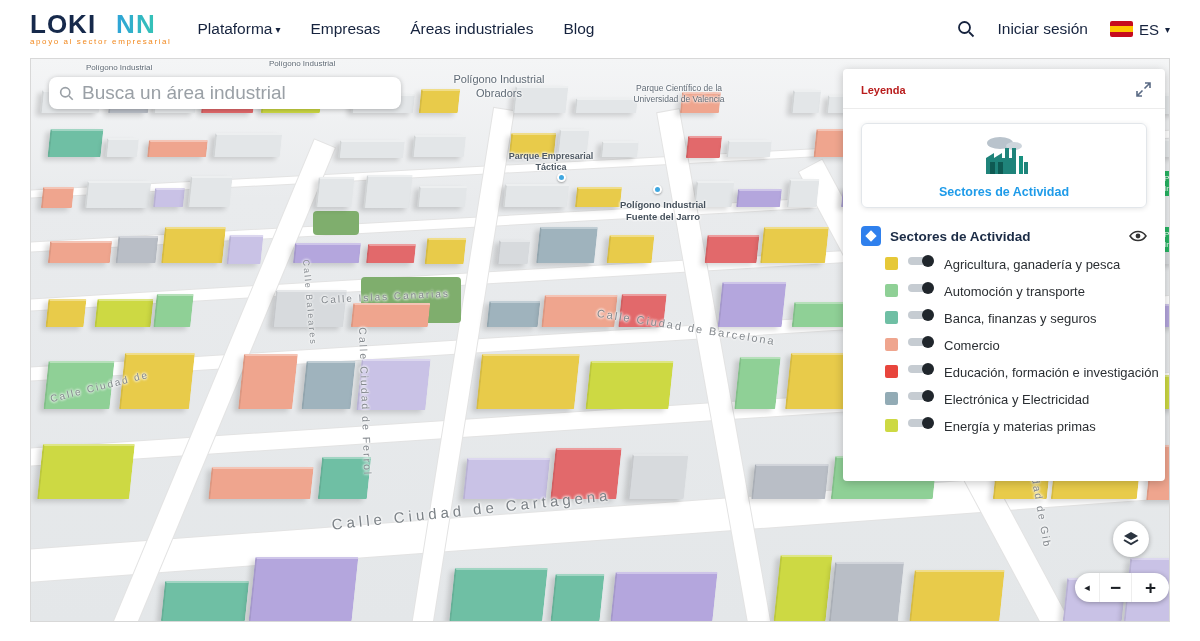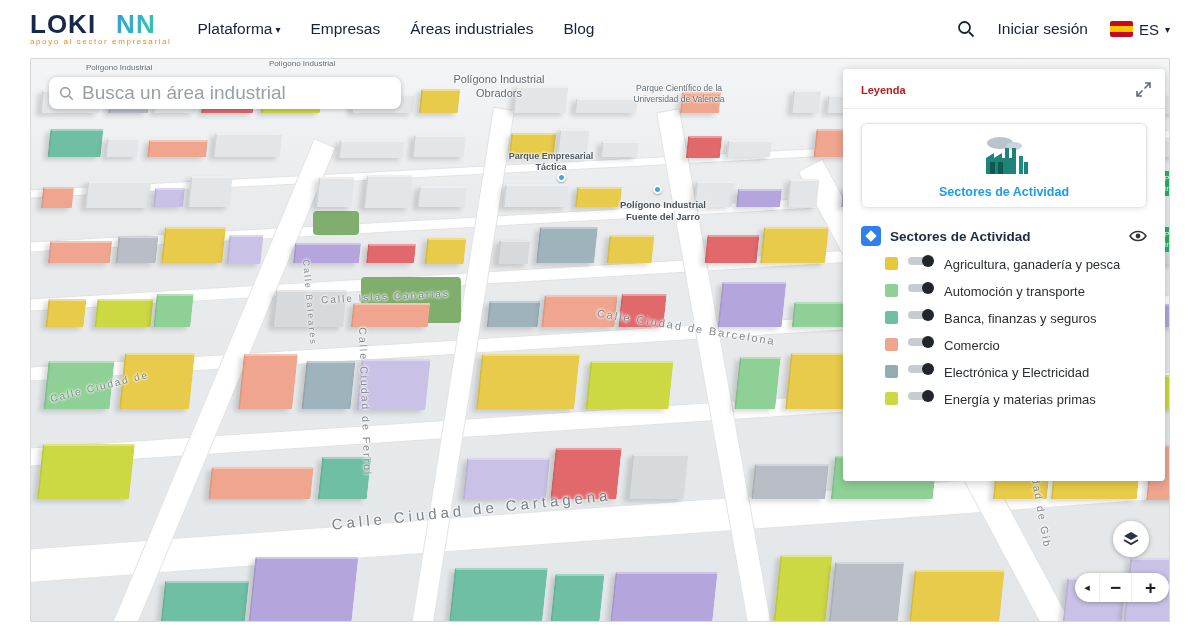--- a/index.html
+++ b/index.html
@@ -336,20 +336,27 @@
             <span class="lg-label">Banca, finanzas y seguros</span>
           </div>
           <div class="lg-row">
             <span class="sw" style="background:#efa58e"></span>
             <span class="tgl">
               <span class="knob"></span>
             </span>
             <span class="lg-label">Comercio</span>
           </div>
           <div class="lg-row">
+            <span class="sw" style="background:#e8453c"></span>
+            <span class="tgl">
+              <span class="knob"></span>
+            </span>
+            <span class="lg-label">Educación, formación e investigación</span>
+          </div>
+          <div class="lg-row">
             <span class="sw" style="background:#92abb5"></span>
             <span class="tgl">
               <span class="knob"></span>
             </span>
             <span class="lg-label">Electrónica y Electricidad</span>
           </div>
           <div class="lg-row">
             <span class="sw" style="background:#cdd943"></span>
             <span class="tgl">
               <span class="knob"></span>

